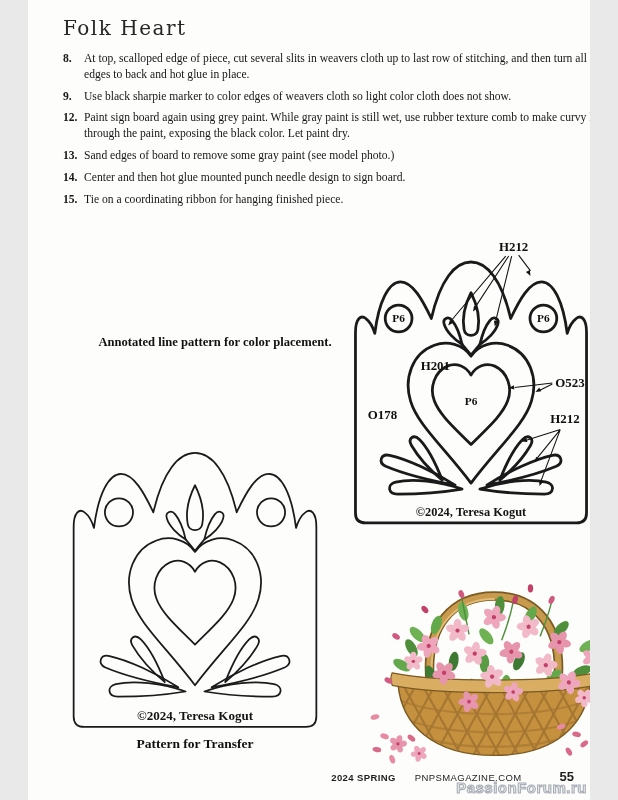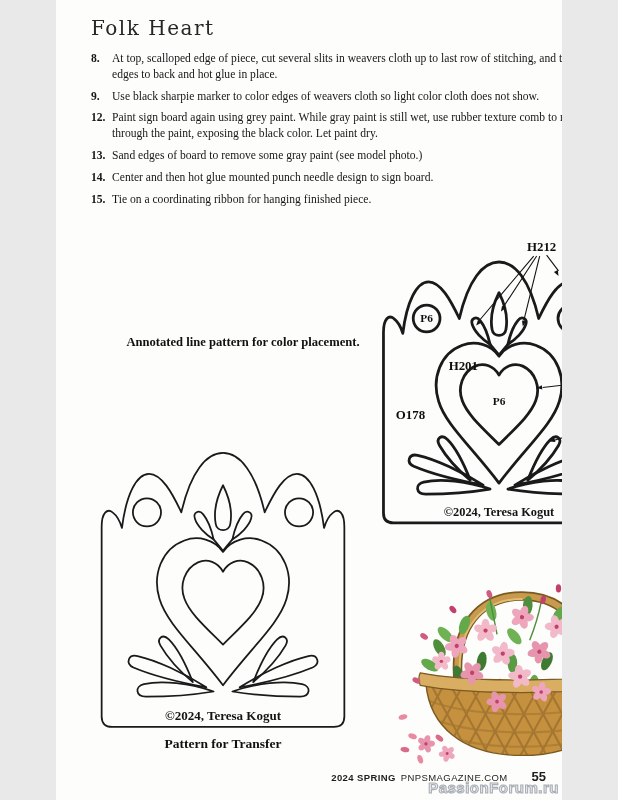--- a/index.html
+++ b/index.html
@@ -1,24 +1,24 @@
 <!DOCTYPE html>
 <html><head>
 <meta charset="utf-8">
 <style>
   html,body{margin:0;padding:0;background:#e9e9e9}
-  .page{position:relative;width:506px;height:800px;background:#fdfdfc;font-family:"Liberation Serif",serif;color:#161616;overflow:hidden;margin:0 auto}
+  .page{position:relative;width:562px;height:800px;background:#fdfdfc;font-family:"Liberation Serif",serif;color:#161616;overflow:hidden;margin:0 auto}
   .title{position:absolute;left:35px;top:16px;font-family:"DejaVu Serif",serif;font-size:20px;letter-spacing:1.5px;font-weight:400;color:#262626}
   .instructions{position:absolute;left:35px;top:51px;width:550px}
   .ins{display:flex;margin-bottom:6px;font-size:11.6px;line-height:15.8px}
   .ins .num{font-weight:bold;width:21px;flex:none}
   .ins .txt{flex:1}
   .note{position:absolute;left:36px;top:335px;width:302px;text-align:center;font-weight:bold;font-size:12.6px;line-height:15.5px;color:#111}
   .caption{position:absolute;left:42px;top:736px;width:250px;text-align:center;font-weight:bold;font-size:13.5px;color:#111}
-  .footer{position:absolute;top:769px;right:16px;font-family:"Liberation Sans",sans-serif;font-size:9.5px;letter-spacing:.4px;color:#1d1d1d;display:flex;align-items:baseline;gap:5px}
+  .footer{position:absolute;top:769px;right:16px;font-family:"Liberation Sans",sans-serif;font-size:9.5px;letter-spacing:.4px;color:#1d1d1d;display:flex;align-items:baseline;gap:19px}
   .footer .b{font-weight:bold}
   .footer .pg{font-weight:bold;font-size:13px;letter-spacing:0;margin-left:19px}
   .watermark{position:absolute;top:779px;right:3px;font-family:"Liberation Sans",sans-serif;font-weight:bold;font-size:15px;letter-spacing:.5px;color:#eceef0;-webkit-text-stroke:1.1px #a9aeb6}
   svg.abs{position:absolute;overflow:visible}
   #annotated{left:324px;top:233px}
   #transfer{left:42px;top:448px}
   #basket{left:336px;top:573px}
   .plabel{font-family:"Liberation Serif",serif;font-weight:bold;font-size:13px;fill:#0f0f0f}
   .plabel.small{font-size:11.5px}
   .arrow{stroke:#141414;stroke-width:1.1;fill:none}

